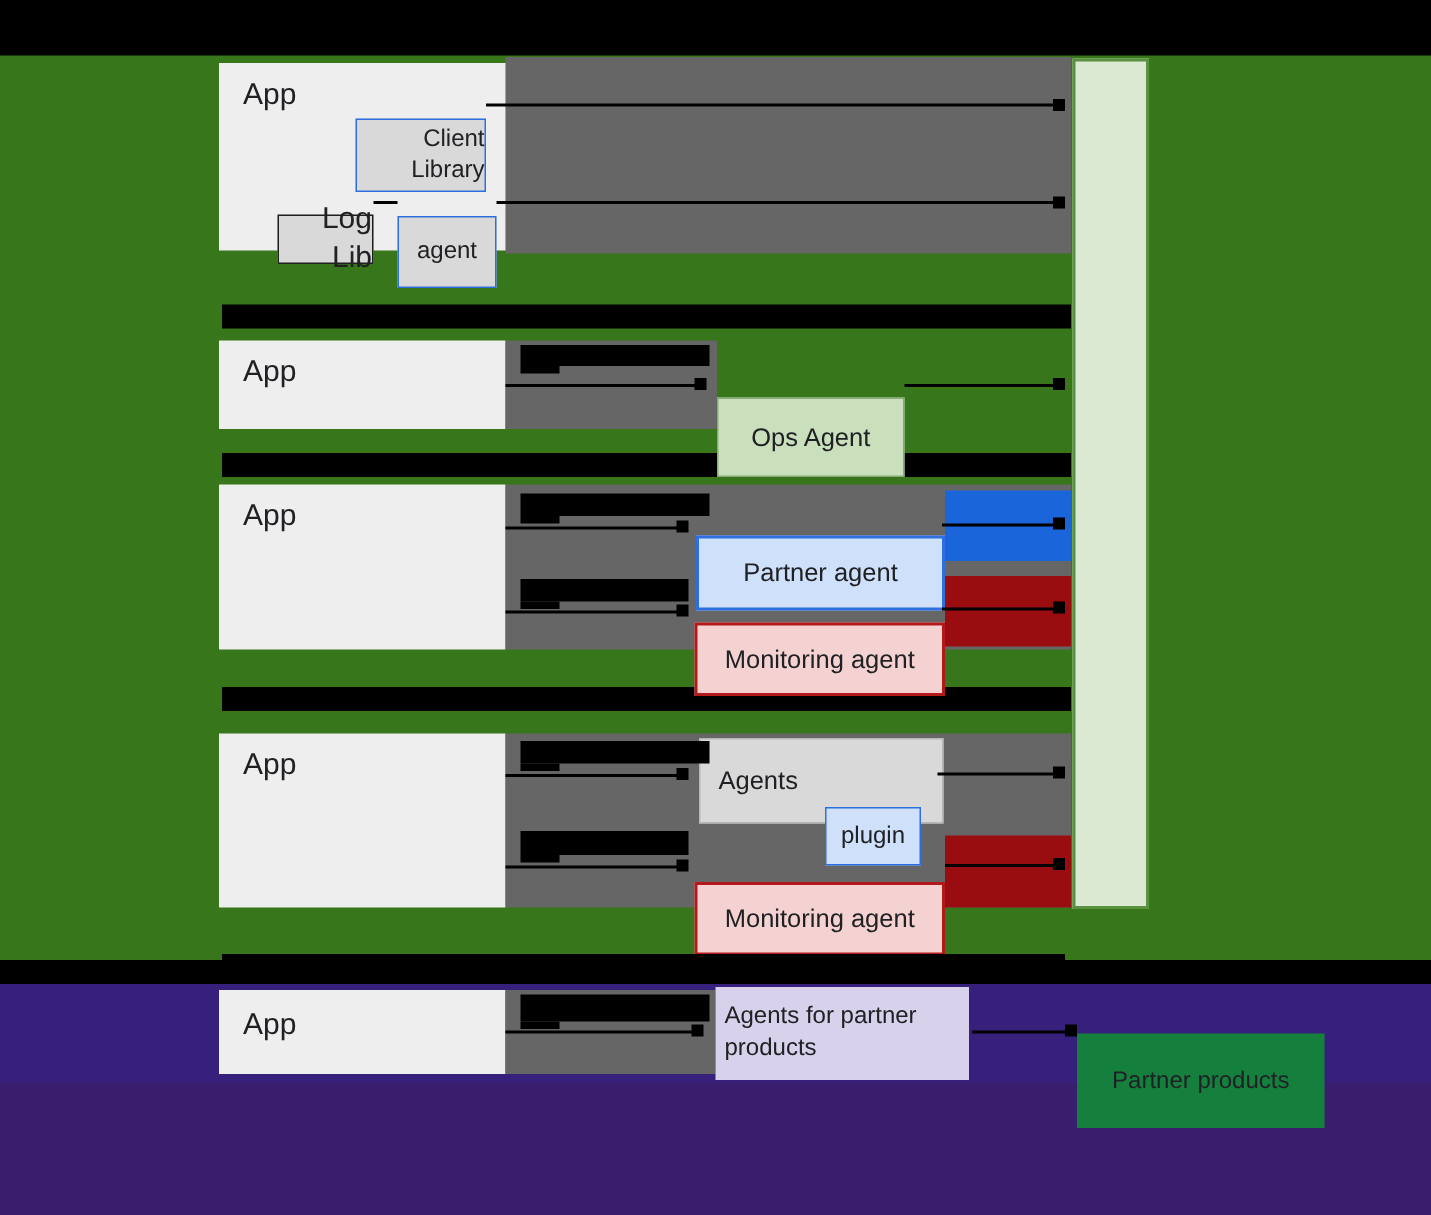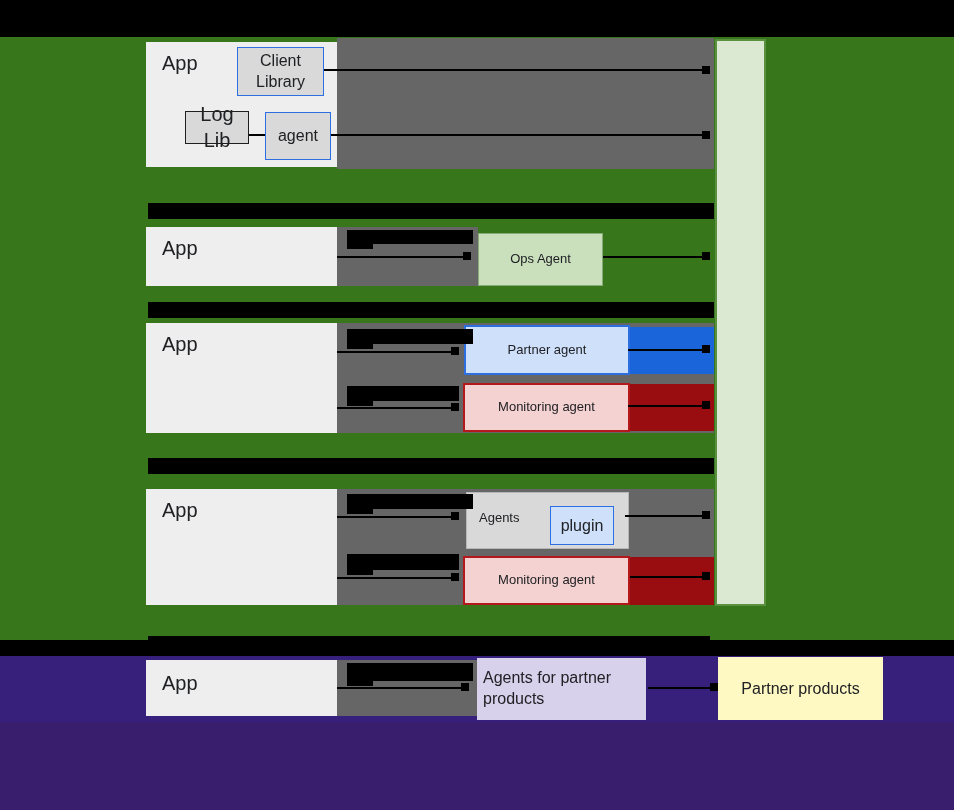--- a/index.html
+++ b/index.html
@@ -1,22 +1,22 @@
 <!DOCTYPE html>
 <html><head>
 <meta charset="utf-8">
 <style>
   html,body{margin:0;padding:0;background:#000;}
   #stage{
     position:relative;width:954px;height:810px;background:#000;overflow:hidden;
     font-family:"Liberation Sans",sans-serif;color:#202124;
   }
   .abs{position:absolute;box-sizing:border-box;}
-  .center{display:flex;align-items:center;justify-content:center;text-align:center;}
-  .lbl{font-size:13px;line-height:1.28;}
+  .center{display:flex;align-items:center;justify-content:center;text-align:right;margin-top:32px;}
+  .lbl{font-size:17px;line-height:1.28;}
   .small{font-size:16px;}
   .app-label{font-size:20px;position:absolute;left:16px;top:10px;}
   .line{background:#000;height:2px;}
   .head{background:#000;width:8px;height:8px;}
   .redact{background:#000;}
 </style>
 </head>
 <body>
 
 <div id="stage">
@@ -128,17 +128,17 @@
   <div class="abs" style="left: 337px; top: 660px; width: 140px; height: 56px; background: rgb(102, 102, 102);"></div>
   <div class="abs redact" style="left:347px;top:663px;width:126px;height:18px;"></div>
   <div class="abs redact" style="left:347px;top:681px;width:26px;height:5px;"></div>
   <div class="abs line" style="left:337px;top:687px;width:128px;"></div>
   <div class="abs head" style="left:461px;top:683px;"></div>
   <div class="abs small" style="left: 477px; top: 658px; width: 169px; height: 62px; display: flex; align-items: center; line-height: 1.3; background: rgb(216, 209, 236);">
     <span style="padding-left:6px;">Agents for partner products</span>
   </div>
   <div class="abs line" style="left:648px;top:687px;width:64px;"></div>
   <div class="abs head" style="left:710px;top:683px;"></div>
-  <div class="abs center small" style="left: 718px; top: 657px; width: 165px; height: 63px; background: #fef9c3;">
+  <div class="abs center small" style="left: 718px; top: 657px; width: 165px; height: 63px; background: #15803d;">
     <span>Partner products</span>
   </div>
 
 </div>
 
 </body></html>

